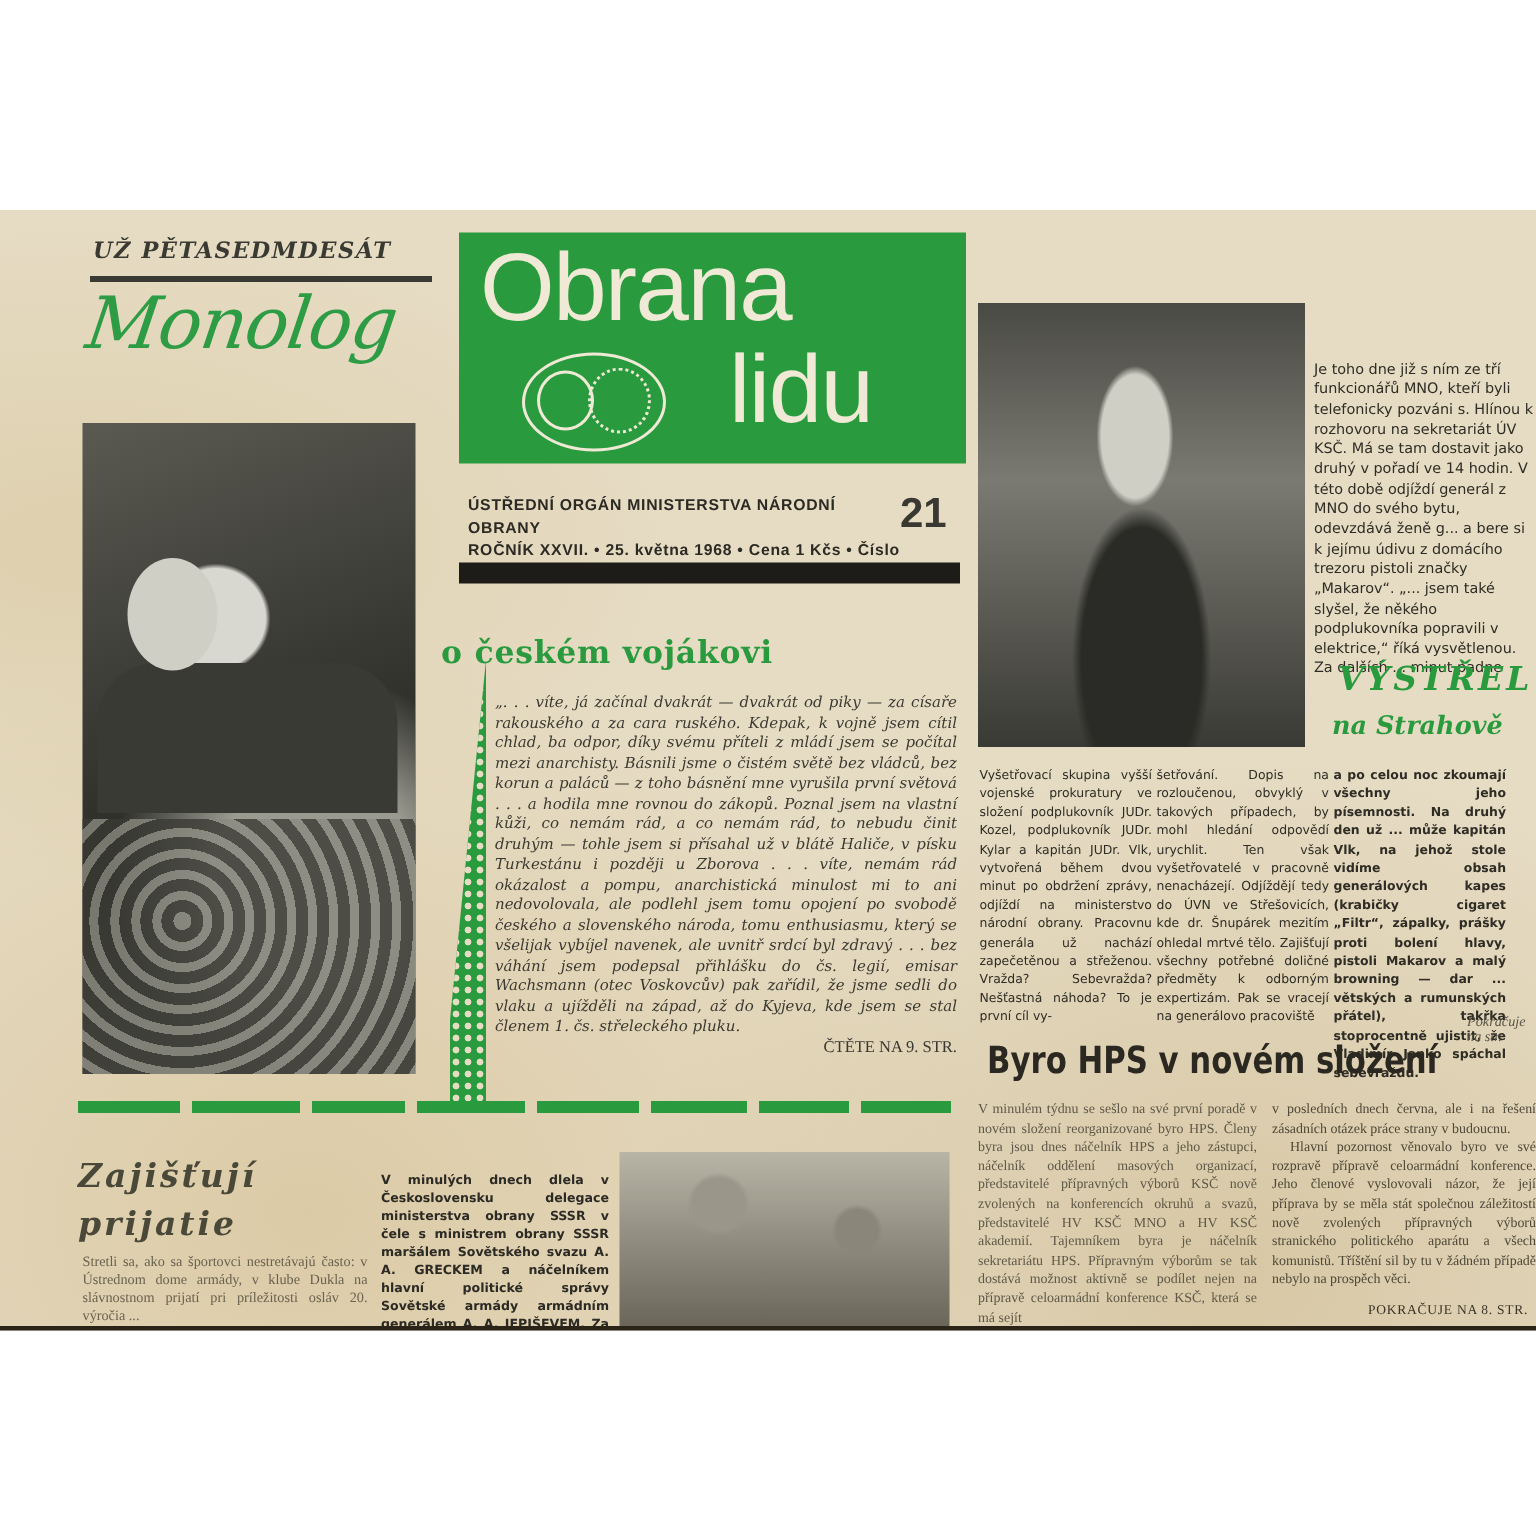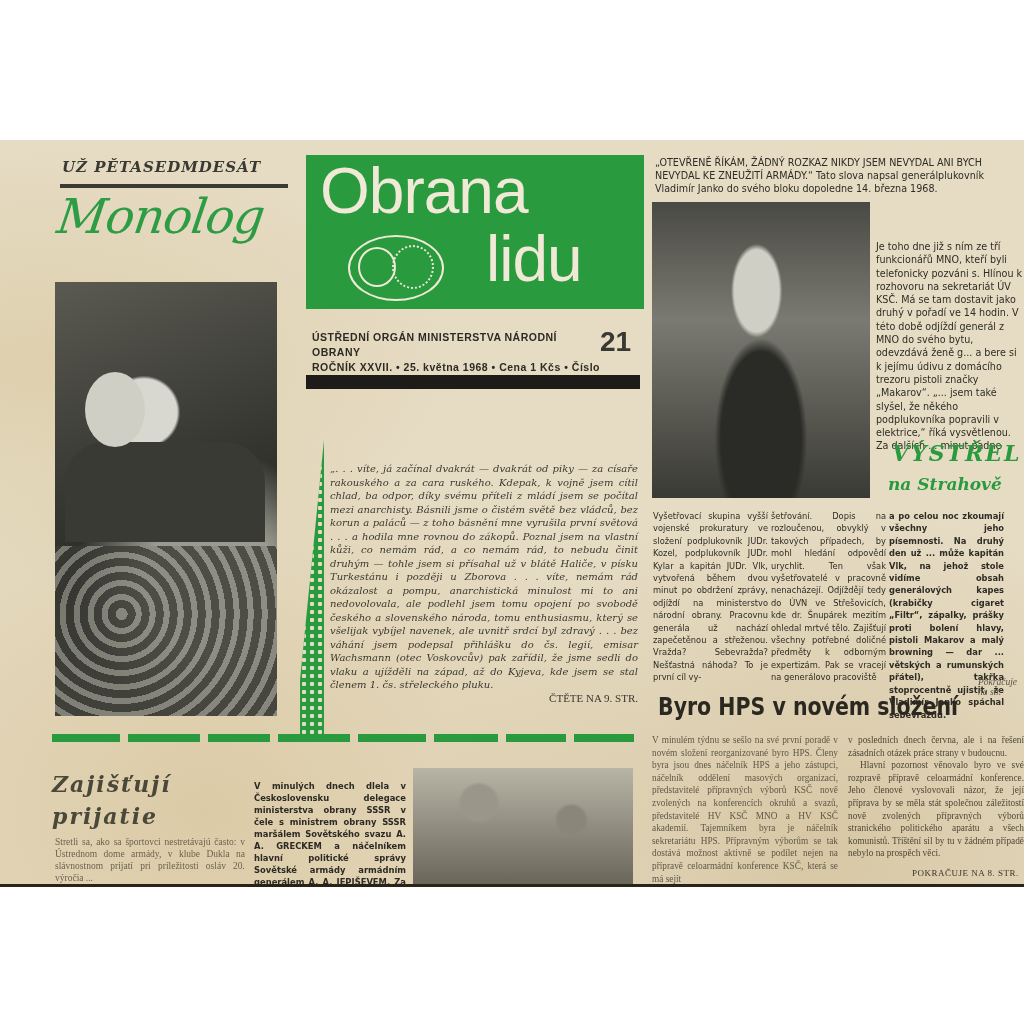--- a/index.html
+++ b/index.html
@@ -84,20 +84,21 @@
     <div class="mast-lidu">lidu</div>
   </div>
 
   <div class="abs masthead-info">
     <div>ÚSTŘEDNÍ ORGÁN MINISTERSTVA NÁRODNÍ OBRANY</div>
     <div>ROČNÍK XXVII. • 25. května 1968 • Cena 1 Kčs • Číslo</div>
   </div>
   <div class="abs issue-no">21</div>
   <div class="abs black-rule"></div>
 
+  <div class="abs article-head">o českém vojákovi</div>
   <div class="abs dots"></div>
   <div class="abs quote">
     <p>„. . . víte, já začínal dvakrát — dvakrát od piky — za císaře rakouského a za cara ruského. Kdepak, k vojně jsem cítil chlad, ba odpor, díky svému příteli z mládí jsem se počítal mezi anarchisty. Básnili jsme o čistém světě bez vládců, bez korun a paláců — z toho básnění mne vyrušila první světová . . . a hodila mne rovnou do zákopů. Poznal jsem na vlastní kůži, co nemám rád, a co nemám rád, to nebudu činit druhým — tohle jsem si přísahal už v blátě Haliče, v písku Turkestánu i později u Zborova . . . víte, nemám rád okázalost a pompu, anarchistická minulost mi to ani nedovolovala, ale podlehl jsem tomu opojení po svobodě českého a slovenského národa, tomu enthusiasmu, který se všelijak vybíjel navenek, ale uvnitř srdcí byl zdravý . . . bez váhání jsem podepsal přihlášku do čs. legií, emisar Wachsmann (otec Voskovcův) pak zařídil, že jsme sedli do vlaku a ujížděli na západ, až do Kyjeva, kde jsem se stal členem 1. čs. střeleckého pluku.</p>
     <span class="end">ČTĚTE NA 9. STR.</span>
   </div>
 
   <div class="abs green-dash" style="left:52px;width:68px"></div>
   <div class="abs green-dash" style="left:128px;width:72px"></div>
   <div class="abs green-dash" style="left:208px;width:62px"></div>
   <div class="abs green-dash" style="left:278px;width:72px"></div>
@@ -107,23 +108,20 @@
   <div class="abs green-dash" style="left:574px;width:60px"></div>
 
   <div class="abs sub-head">
     <div>Zajišťují</div>
     <div>prijatie</div>
   </div>
   <div class="abs sk-text">Stretli sa, ako sa športovci nestretávajú často: v Ústrednom dome armády, v klube Dukla na slávnostnom prijatí pri príležitosti osláv 20. výročia ...</div>
   <div class="abs mid-text">V minulých dnech dlela v Československu delegace ministerstva obrany SSSR v čele s ministrem obrany SSSR maršálem Sovětského svazu A. A. GRECKEM a náčelníkem hlavní politické správy Sovětské armády armádním generálem A. A. JEPIŠEVEM. Za návštěvy se sovětští vojenští představitelé seznámili s novým velením Čs. lidové armády, vyměnili si zkušenosti a</div>
   <div class="abs photo-mid"></div>
 
-  <div class="abs right-quote">
-    <span class="caps">„OTEVŘENĚ ŘÍKÁM, ŽÁDNÝ ROZKAZ NIKDY JSEM NEVYDAL ANI BYCH NEVYDAL KE ZNEUŽITÍ ARMÁDY.“</span><span> Tato slova napsal generálplukovník Vladimír Janko do svého bloku dopoledne 14. března 1968.</span>
-  </div>
   <div class="abs photo-right"></div>
   <div class="abs right-col">Je toho dne již s ním ze tří funkcionářů MNO, kteří byli telefonicky pozváni s. Hlínou k rozhovoru na sekretariát ÚV KSČ. Má se tam dostavit jako druhý v pořadí ve 14 hodin. V této době odjíždí generál z MNO do svého bytu, odevzdává ženě g... a bere si k jejímu údivu z domácího trezoru pistoli značky „Makarov“. „... jsem také slyšel, že někého podplukovníka popravili v elektrice,“ říká vysvětlenou. Za dalších ... minut padne</div>
   <div class="abs vystrel">VÝSTŘEL</div>
   <div class="abs strahov">na Strahově</div>
 
   <div class="abs cols3">
     <div>Vyšetřovací skupina vyšší vojenské prokuratury ve složení podplukovník JUDr. Kozel, podplukovník JUDr. Kylar a kapitán JUDr. Vlk, vytvořená během dvou minut po obdržení zprávy, odjíždí na ministerstvo národní obrany. Pracovnu generála už nachází zapečetěnou a střeženou. Vražda? Sebevražda? Nešťastná náhoda? To je první cíl vy-</div>
     <div>šetřování. Dopis na rozloučenou, obvyklý v takových případech, by mohl hledání odpovědí urychlit. Ten však vyšetřovatelé v pracovně nenacházejí. Odjíždějí tedy do ÚVN ve Střešovicích, kde dr. Šnupárek mezitím ohledal mrtvé tělo. Zajišťují všechny potřebné doličné předměty k odborným expertizám. Pak se vracejí na generálovo pracoviště</div>
     <div class="bold">a po celou noc zkoumají všechny jeho písemnosti. Na druhý den už ... může kapitán Vlk, na jehož stole vidíme obsah generálových kapes (krabičky cigaret „Filtr“, zápalky, prášky proti bolení hlavy, pistoli Makarov a malý browning — dar ... větských a rumunských přátel), takřka stoprocentně ujistit, že Vladimír Janko spáchal sebevraždu.</div>
   </div>

